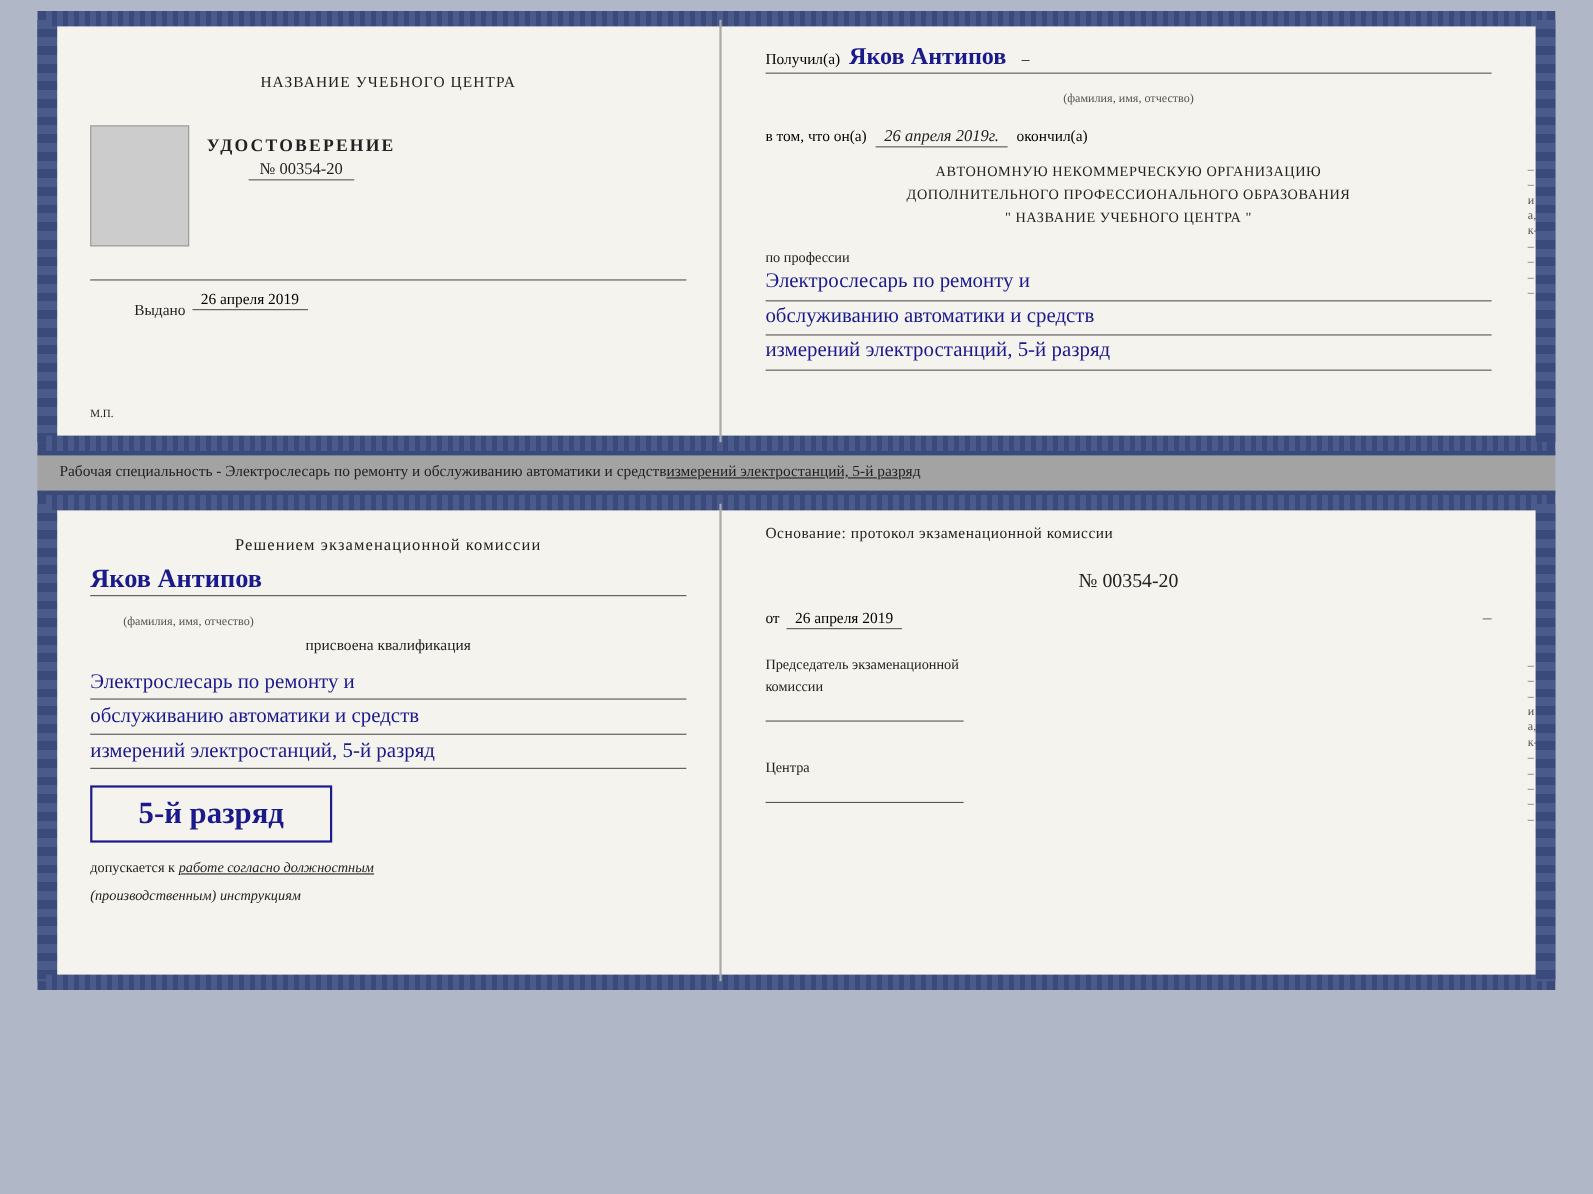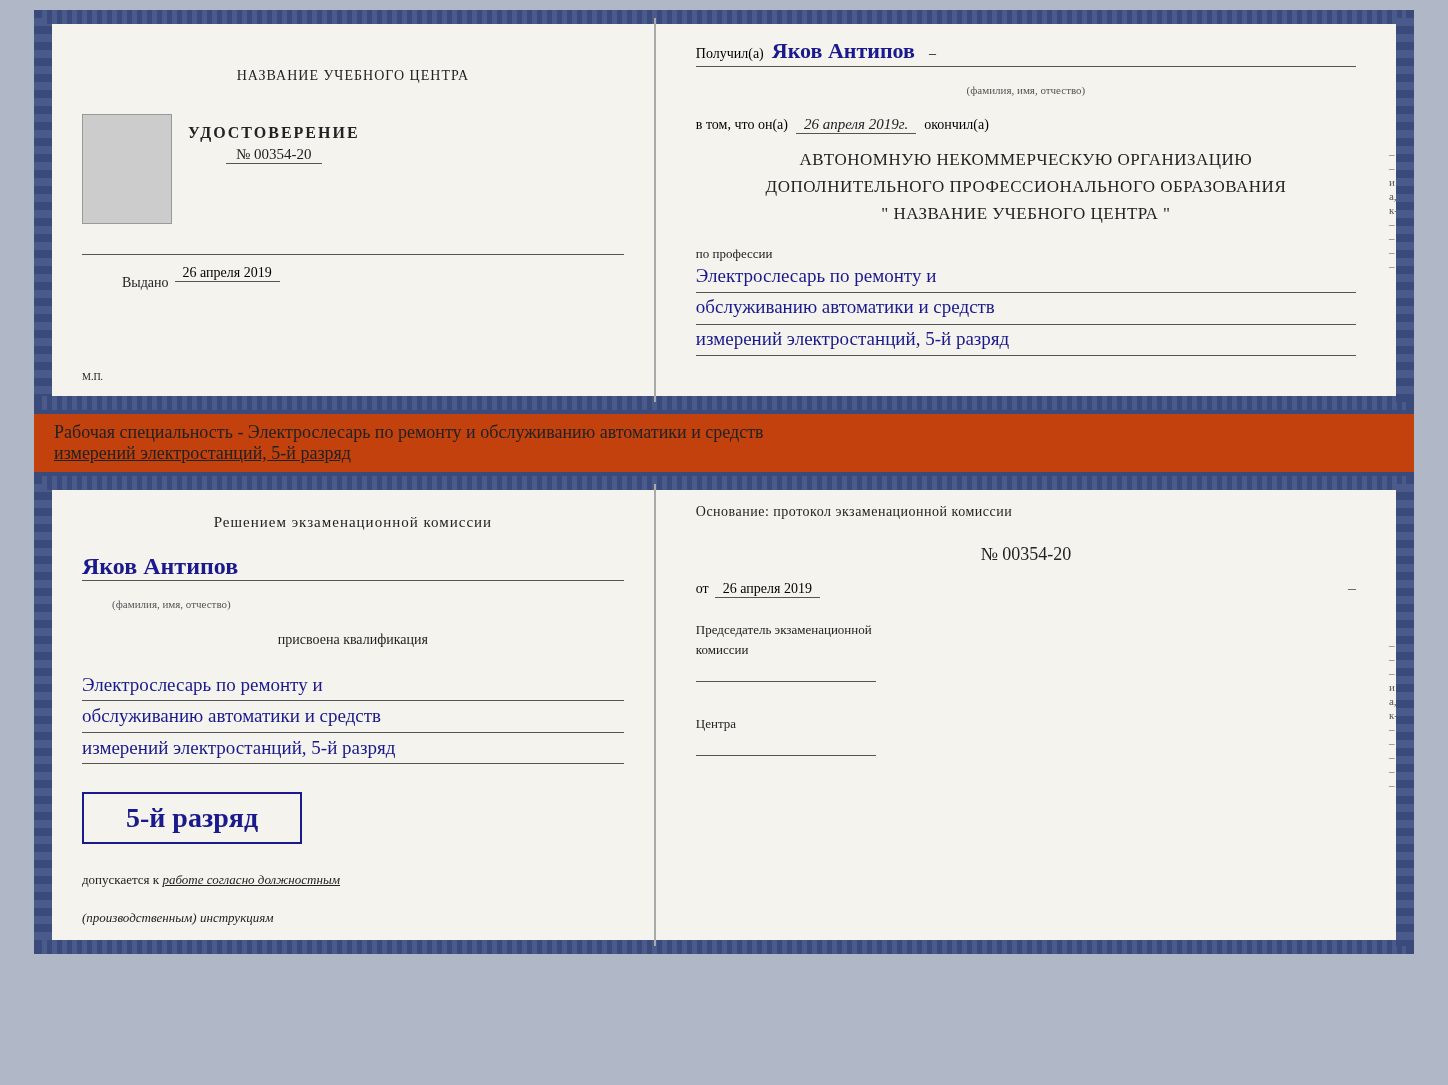--- a/index.html
+++ b/index.html
@@ -137,21 +137,21 @@
     .date-handwritten {
       font-family: 'Segoe Script', 'Comic Sans MS', cursive;
       font-style: italic;
       font-size: 15px;
       color: #222;
       border-bottom: 1px solid #555;
       padding: 0 8px;
     }
 
     .org-block {
-      font-size: 17px;
+      font-size: 13px;
       text-transform: uppercase;
       text-align: center;
       line-height: 1.6;
       color: #222;
       letter-spacing: 0.5px;
     }
 
     .profession-label {
       font-size: 13px;
       color: #222;
@@ -161,26 +161,26 @@
       font-family: 'Segoe Script', 'Comic Sans MS', cursive;
       font-size: 19px;
       color: #1a1a8c;
       border-bottom: 1px solid #555;
       padding-bottom: 2px;
       line-height: 1.5;
     }
 
     
     .middle-band {
-      background: #c2410c;
+      background: #a3a3a3;
       padding: 8px 20px;
-      font-size: 18px;
-      color: #222;
-      display: flex;
-      flex-direction: column;
+      font-size: 14px;
+      color: #222;
+      display: flex;
+      flex-direction: row;
       border-top: 4px solid #3a4a7a;
       border-bottom: 4px solid #3a4a7a;
     }
 
     
     .cert-bottom {
       display: flex;
       border: 8px solid #3a4a7a;
       background: #f5f3ee;
       min-height: 450px;
@@ -200,21 +200,21 @@
     }
     .cert-bottom::before { left: -8px; }
     .cert-bottom::after { right: -8px; }
 
     .cert-bottom-left {
       width: 45%;
       border-right: 2px solid #aaa;
       padding: 30px 30px 20px 40px;
       display: flex;
       flex-direction: column;
-      gap: 22px;
+      gap: 9px;
       position: relative;
     }
 
     .cert-bottom-right {
       width: 55%;
       padding: 20px 50px 20px 40px;
       display: flex;
       flex-direction: column;
       gap: 14px;
       position: relative;

